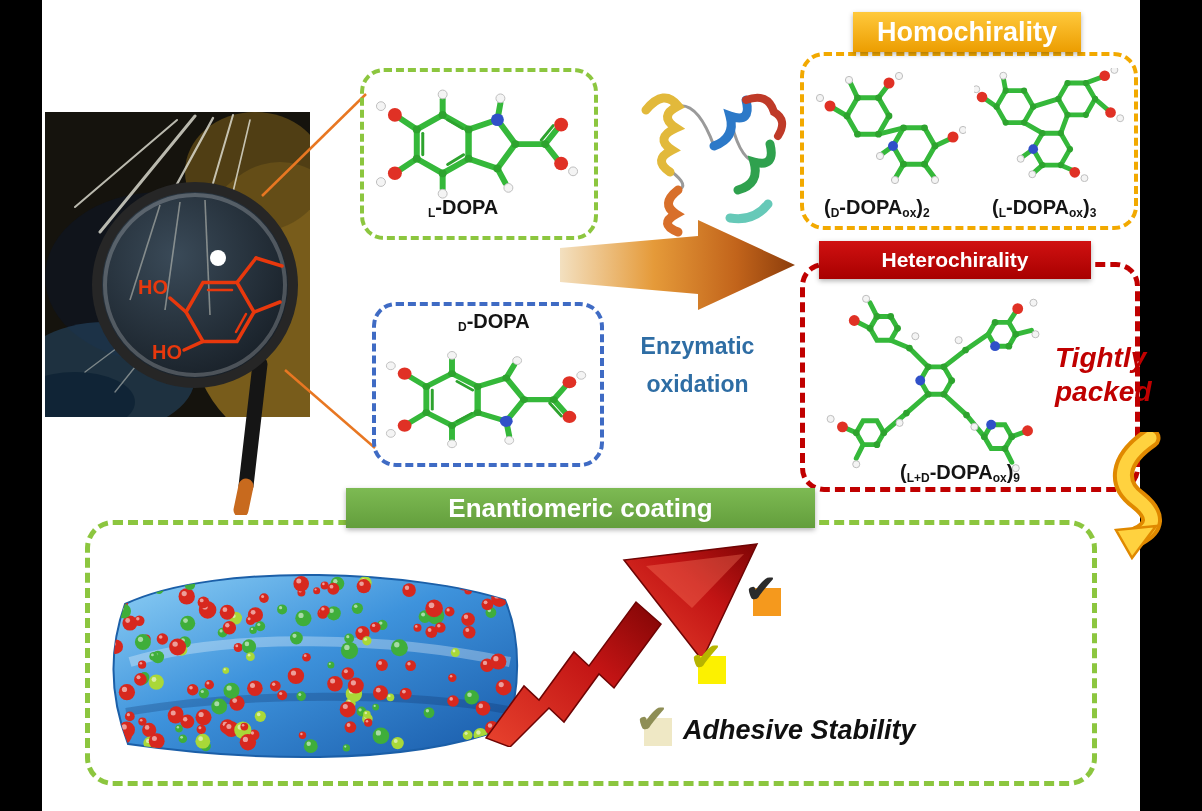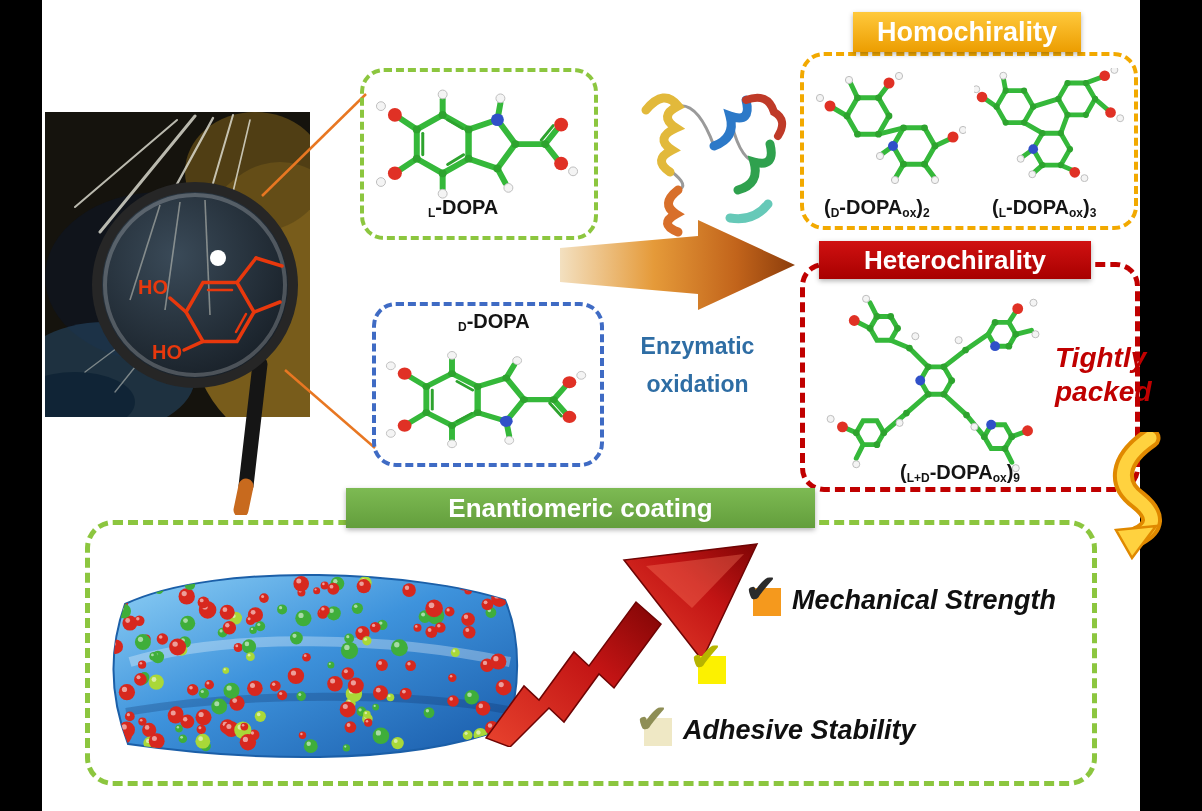--- a/index.html
+++ b/index.html
@@ -21,21 +21,21 @@
   .box-homo{left:800px;top:52px;width:338px;height:178px;border:4px dashed #F2A900;}
   .box-hetero{left:800px;top:262px;width:340px;height:230px;border:5px dashed #C00000;}
   .box-coating{left:85px;top:520px;width:1012px;height:266px;border:5px dashed #8CC63F;border-radius:28px;}
   .mol{position:absolute;}
   .mol-label{position:absolute;font-weight:bold;font-size:20px;color:#141414;white-space:nowrap;}
   .sub{font-size:0.6em;vertical-align:-0.25em;}
   .banner{position:absolute;color:#fff;font-weight:bold;text-align:center;border-radius:0;
           box-shadow:0 2px 5px rgba(0,0,0,.3);z-index:5;}
   .banner-homo{left:49px;top:-44px;width:228px;height:40px;line-height:40px;font-size:27px;
                background:linear-gradient(180deg,#FFC93C,#EC9D00);}
-  .banner-hetero{left:14px;top:-26px;width:272px;height:38px;line-height:38px;font-size:26px;
+  .banner-hetero{left:14px;top:-26px;width:272px;height:38px;line-height:38px;font-size:21px;
                background:linear-gradient(180deg,#D01111,#A80000);}
   .banner-coating{left:256px;top:-37px;width:469px;height:40px;line-height:40px;font-size:26px;
                background:linear-gradient(180deg,#7DBA53,#639E3C);}
   .enzy{left:600px;top:328px;width:195px;text-align:center;color:#2E6DA4;font-weight:800;
         font-size:23px;line-height:1.65;z-index:3;}
   .tightly{position:absolute;left:250px;top:74px;width:88px;text-align:center;color:#C00000;
            font-weight:bold;font-style:italic;font-size:28px;line-height:1.2;}
   .hetero-label{position:absolute;left:20px;top:194px;width:270px;text-align:center;}
   .protein{left:618px;top:72px;width:172px;height:168px;z-index:3;}
   .big-arrow{left:560px;top:218px;width:235px;height:94px;z-index:3;}
@@ -710,21 +710,20 @@
     <path d="M8,206 L46,154 L61,168 L96,120 L111,134 L158,70 L183,92 L136,156 L121,142 L86,190 L71,176 L32,215 Z" fill="url(#redG)" stroke="#6e0404" stroke-width="1.5"></path>
     <polygon points="279,12 146,28 224,128" fill="url(#redG)" stroke="#6e0404" stroke-width="1.5"></polygon>
     <polygon points="266,22 168,34 214,76" fill="rgba(255,130,100,0.35)"></polygon>
   </svg>
 
   <div class="benefit" style="left:750px;top:583px">
     <span class="check-wrap">
       <span class="sq" style="background: rgb(245, 153, 29);"></span>
       <span class="check" style="color: rgb(43, 43, 43);">✔</span>
     </span>
-    <span class="benefit-label">Mechanical Strength</span>
   </div>
   <div class="benefit" style="left:695px;top:651px">
     <span class="check-wrap">
       <span class="sq" style="background: rgb(252, 241, 0);"></span>
       <span class="check" style="color: rgb(183, 180, 0);">✔</span>
     </span>
   </div>
   <div class="benefit" style="left:641px;top:713px">
     <span class="check-wrap">
       <span class="sq" style="background: rgb(239, 232, 197);"></span>

